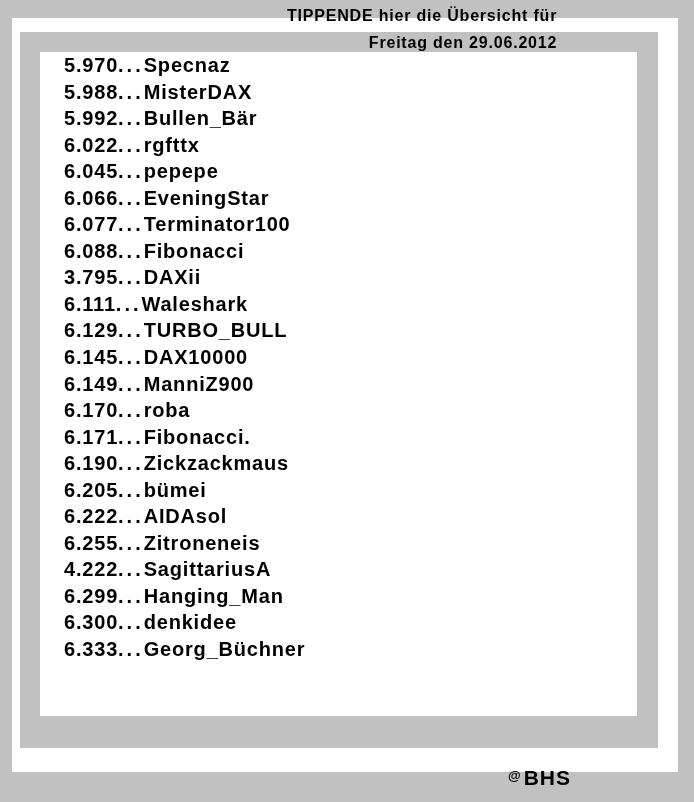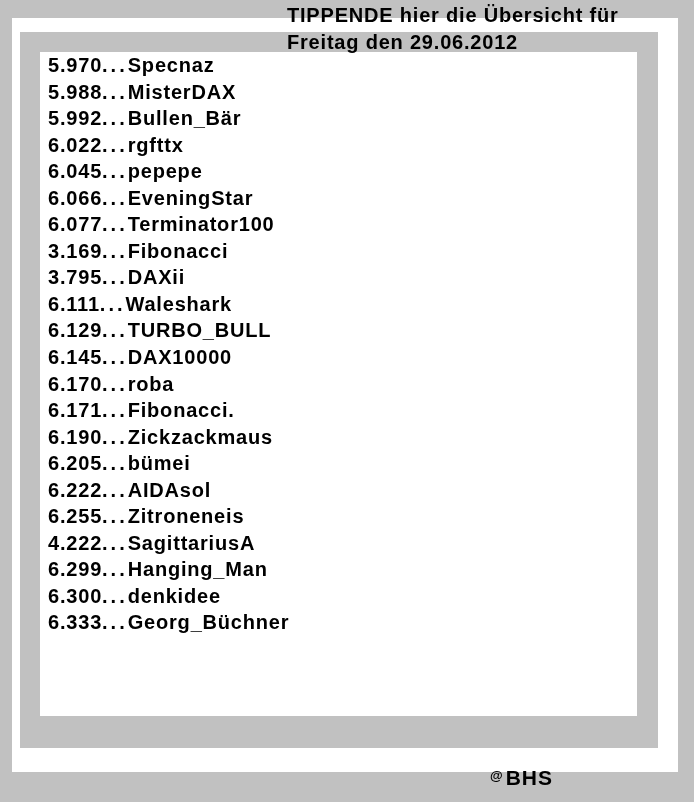--- a/index.html
+++ b/index.html
@@ -37,39 +37,40 @@
     position: absolute;
     left: 40px; top: 52px;
     width: 597px; height: 664px;
     background: var(--content-bg, #ffffff);
     overflow: hidden;
   }
 
   .row {
     height: 26.56px;
     line-height: 26.56px;
-    padding-left: 8px;
+    padding-left: 24px;
     font-size: 20px;
     letter-spacing: 0.8px;
     white-space: pre;
   }
   .row .sep { letter-spacing: 3px; }
 
   .header {
     position: absolute;
     left: 287px; top: 2px;
-    font-size: 20px;
+    font-size: 16px;
     line-height: 27px;
     letter-spacing: 0.8px;
     white-space: nowrap;
+    text-align: right;
   }
 
   .footer {
     position: absolute;
-    left: 490px; top: 762px;
+    left: 508px; top: 762px;
     font-size: 21px;
     line-height: 27px;
     letter-spacing: 1px;
     white-space: nowrap;
   }
   .footer .at {
     font-size: 13px;
     letter-spacing: 0;
     vertical-align: 5px;
     margin-right: 3px;
@@ -86,25 +87,26 @@
 
   <div class="content">
 
   <div class="row"><span class="tip">5.970</span><span class="sep">...</span><span class="user">Specnaz</span></div>
       <div class="row"><span class="tip">5.988</span><span class="sep">...</span><span class="user">MisterDAX</span></div>
       <div class="row"><span class="tip">5.992</span><span class="sep">...</span><span class="user">Bullen_Bär</span></div>
       <div class="row"><span class="tip">6.022</span><span class="sep">...</span><span class="user">rgfttx</span></div>
       <div class="row"><span class="tip">6.045</span><span class="sep">...</span><span class="user">pepepe</span></div>
       <div class="row"><span class="tip">6.066</span><span class="sep">...</span><span class="user">EveningStar</span></div>
       <div class="row"><span class="tip">6.077</span><span class="sep">...</span><span class="user">Terminator100</span></div>
-      <div class="row"><span class="tip">3.169</span><span class="sep">...</span><span class="user">Fibonacci</span></div>
+      <div class="row"><span class="tip">6.088</span><span class="sep">...</span><span class="user">Fibonacci</span></div>
       <div class="row"><span class="tip">3.795</span><span class="sep">...</span><span class="user">DAXii</span></div>
       <div class="row"><span class="tip">6.111</span><span class="sep">...</span><span class="user">Waleshark</span></div>
       <div class="row"><span class="tip">6.129</span><span class="sep">...</span><span class="user">TURBO_BULL</span></div>
       <div class="row"><span class="tip">6.145</span><span class="sep">...</span><span class="user">DAX10000</span></div>
+      <div class="row"><span class="tip">6.149</span><span class="sep">...</span><span class="user">ManniZ900</span></div>
       <div class="row"><span class="tip">6.170</span><span class="sep">...</span><span class="user">roba</span></div>
       <div class="row"><span class="tip">6.171</span><span class="sep">...</span><span class="user">Fibonacci.</span></div>
       <div class="row"><span class="tip">6.190</span><span class="sep">...</span><span class="user">Zickzackmaus</span></div>
       <div class="row"><span class="tip">6.205</span><span class="sep">...</span><span class="user">bümei</span></div>
       <div class="row"><span class="tip">6.222</span><span class="sep">...</span><span class="user">AIDAsol</span></div>
       <div class="row"><span class="tip">6.255</span><span class="sep">...</span><span class="user">Zitroneneis</span></div>
       <div class="row"><span class="tip">4.222</span><span class="sep">...</span><span class="user">SagittariusA</span></div>
       <div class="row"><span class="tip">6.299</span><span class="sep">...</span><span class="user">Hanging_Man</span></div>
       <div class="row"><span class="tip">6.300</span><span class="sep">...</span><span class="user">denkidee</span></div>
       <div class="row"><span class="tip">6.333</span><span class="sep">...</span><span class="user">Georg_Büchner</span></div>

